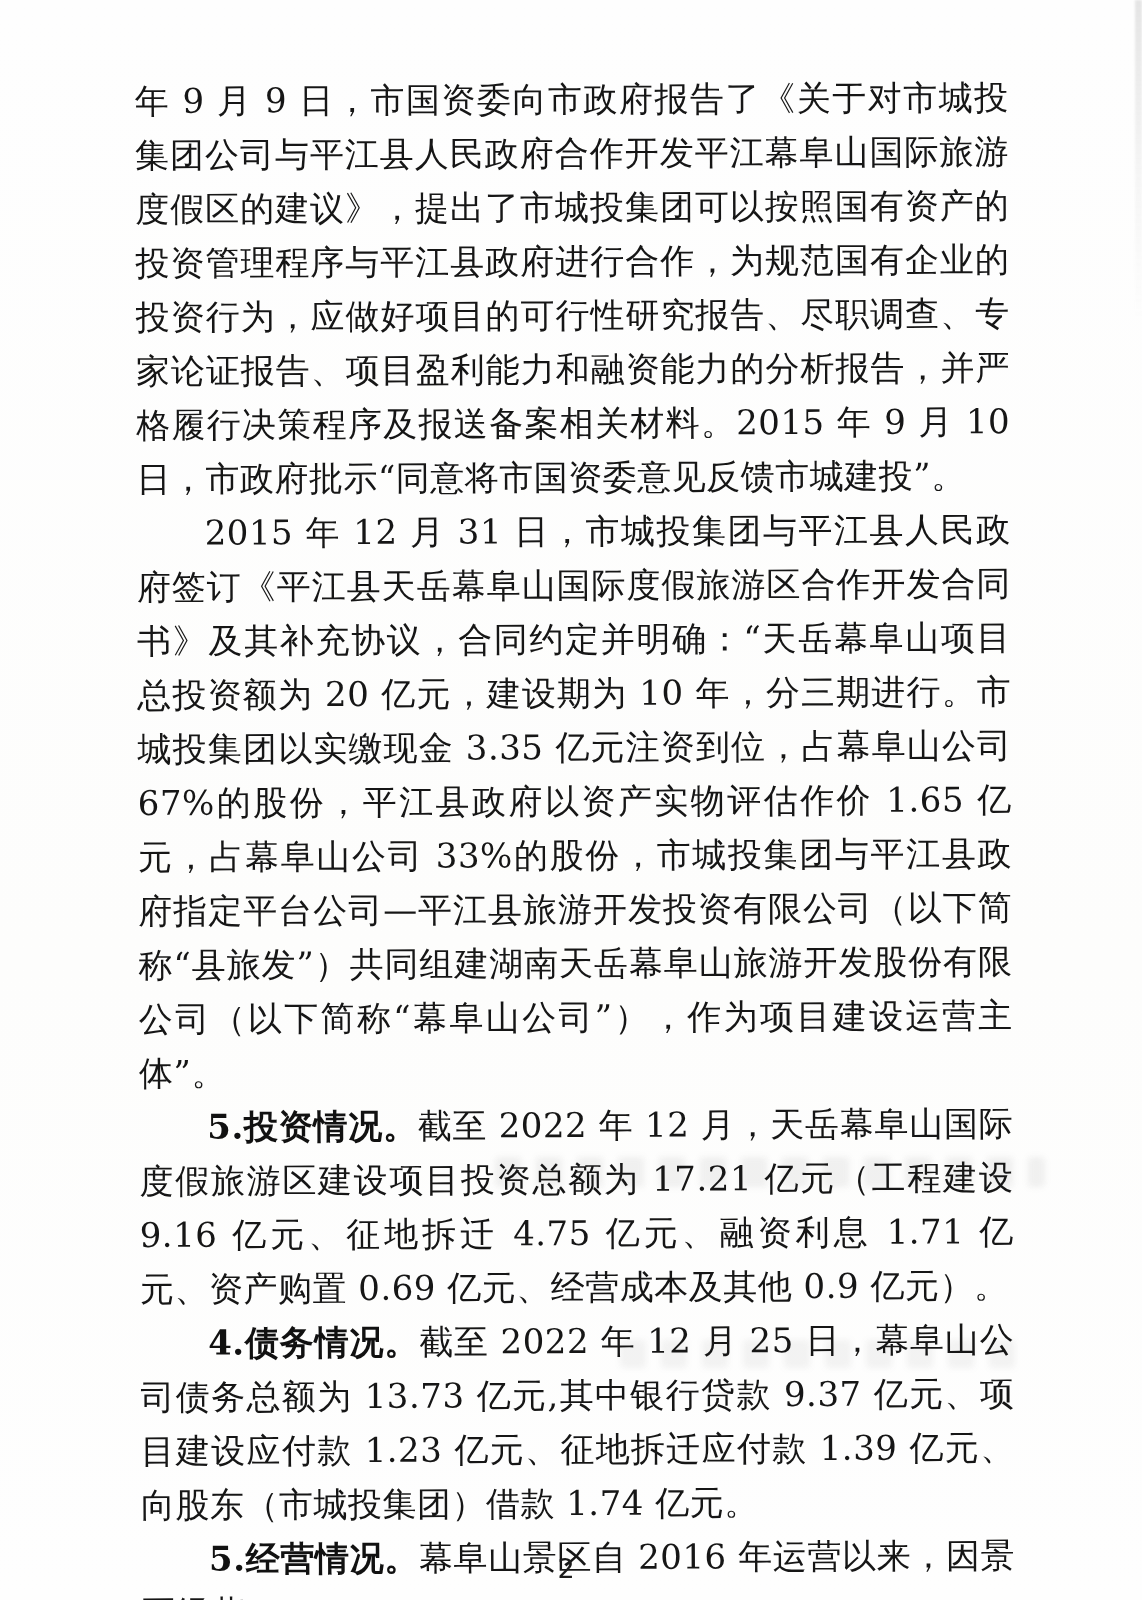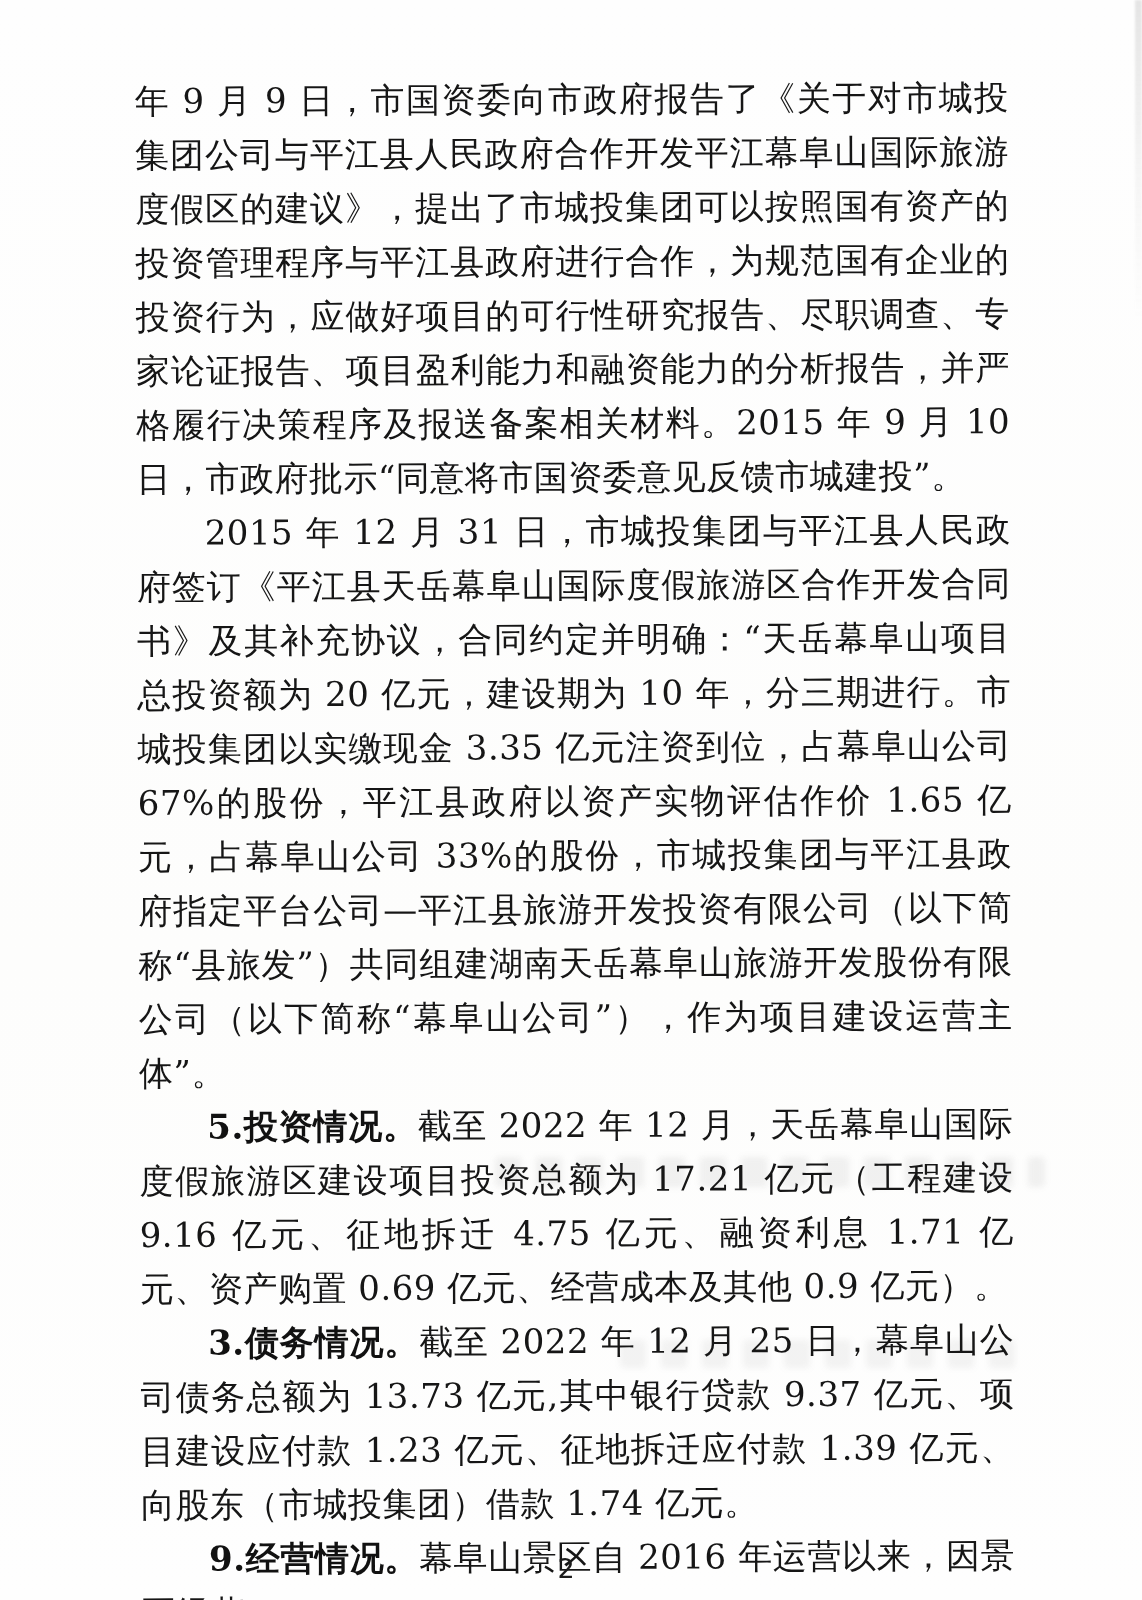--- a/index.html
+++ b/index.html
@@ -103,21 +103,21 @@
   <div class="ghost ghost-2"></div>
 
   <div class="content">
 
     <p class="para no-indent"><span>年 9 月 9 日，市国资委向市政府报告了《关于对市城投集团公司与平江县人民政府合作开发平江幕阜山国际旅游度假区的建议》，提出了市城投集团可以按照国有资产的投资管理程序与平江县政府进行合作，为规范国有企业的投资行为，应做好项目的可行性研究报告、尽职调查、专家论证报告、项目盈利能力和融资能力的分析报告，并严格履行决策程序及报送备案相关材料。2015 年 9 月 10 日，市政府批示“同意将市国资委意见反馈市城建投”。</span></p>
 
     <p class="para"><span>2015 年 12 月 31 日，市城投集团与平江县人民政府签订《平江县天岳幕阜山国际度假旅游区合作开发合同书》及其补充协议，合同约定并明确：“天岳幕阜山项目总投资额为 20 亿元，建设期为 10 年，分三期进行。市城投集团以实缴现金 3.35 亿元注资到位，占幕阜山公司 67%的股份，平江县政府以资产实物评估作价 1.65 亿元，占幕阜山公司 33%的股份，市城投集团与平江县政府指定平台公司—平江县旅游开发投资有限公司（以下简称“县旅发”）共同组建湖南天岳幕阜山旅游开发股份有限公司（以下简称“幕阜山公司”），作为项目建设运营主体”。</span></p>
 
     <p class="para"><b class="lead">5.投资情况。</b><span>截至 2022 年 12 月，天岳幕阜山国际度假旅游区建设项目投资总额为 17.21 亿元（工程建设 9.16 亿元、征地拆迁 4.75 亿元、融资利息 1.71 亿元、资产购置 0.69 亿元、经营成本及其他 0.9 亿元）。</span></p>
 
-    <p class="para"><b class="lead">3.债务情况。</b><span>截至 2022 年 12 月 25 日，幕阜山公司债务总额为 13.73 亿元,其中银行贷款 9.37 亿元、项目建设应付款 1.23 亿元、征地拆迁应付款 1.39 亿元、向股东（市城投集团）借款 1.74 亿元。</span></p>
+    <p class="para"><b class="lead">4.债务情况。</b><span>截至 2022 年 12 月 25 日，幕阜山公司债务总额为 13.73 亿元,其中银行贷款 9.37 亿元、项目建设应付款 1.23 亿元、征地拆迁应付款 1.39 亿元、向股东（市城投集团）借款 1.74 亿元。</span></p>
 
-    <p class="para"><b class="lead">9.经营情况。</b><span>幕阜山景区自 2016 年运营以来，因景区经营</span></p>
+    <p class="para"><b class="lead">5.经营情况。</b><span>幕阜山景区自 2016 年运营以来，因景区经营</span></p>
 
   </div>
 
   <div class="page-number">2</div>
 
 </div>
 
 </body></html>

